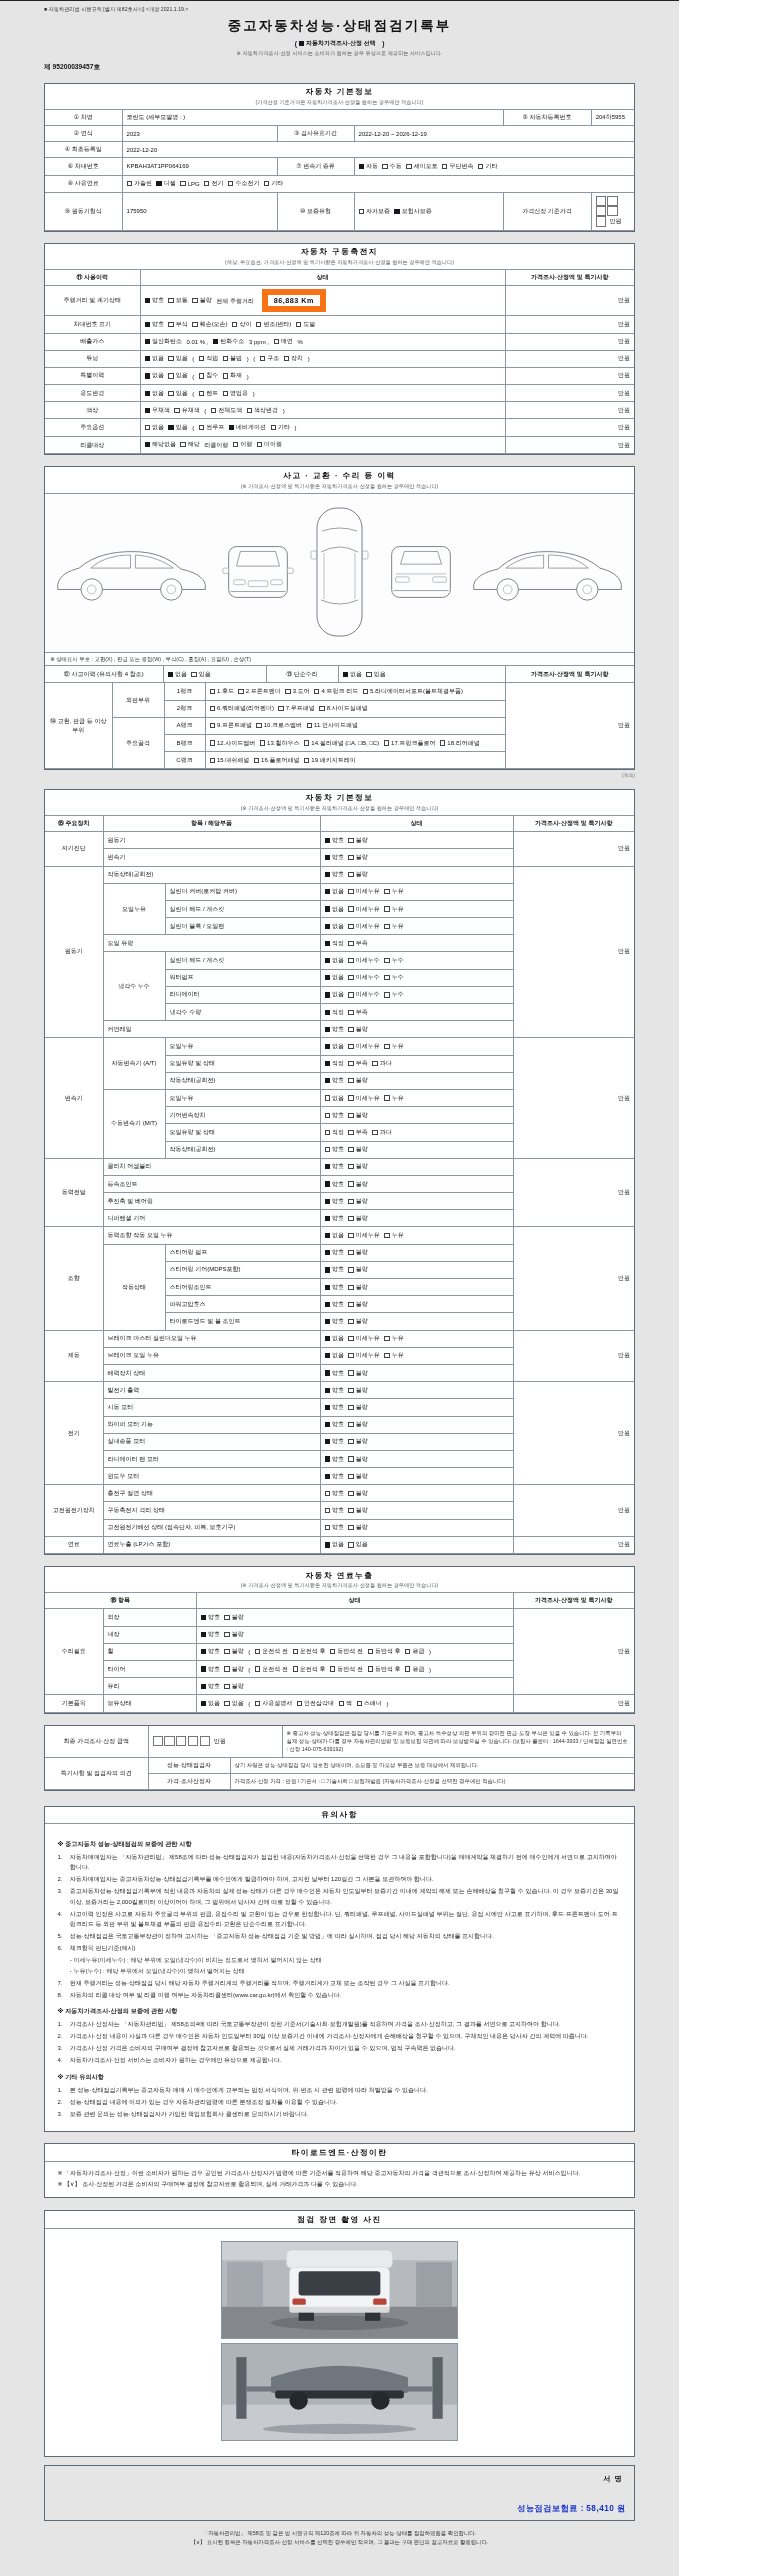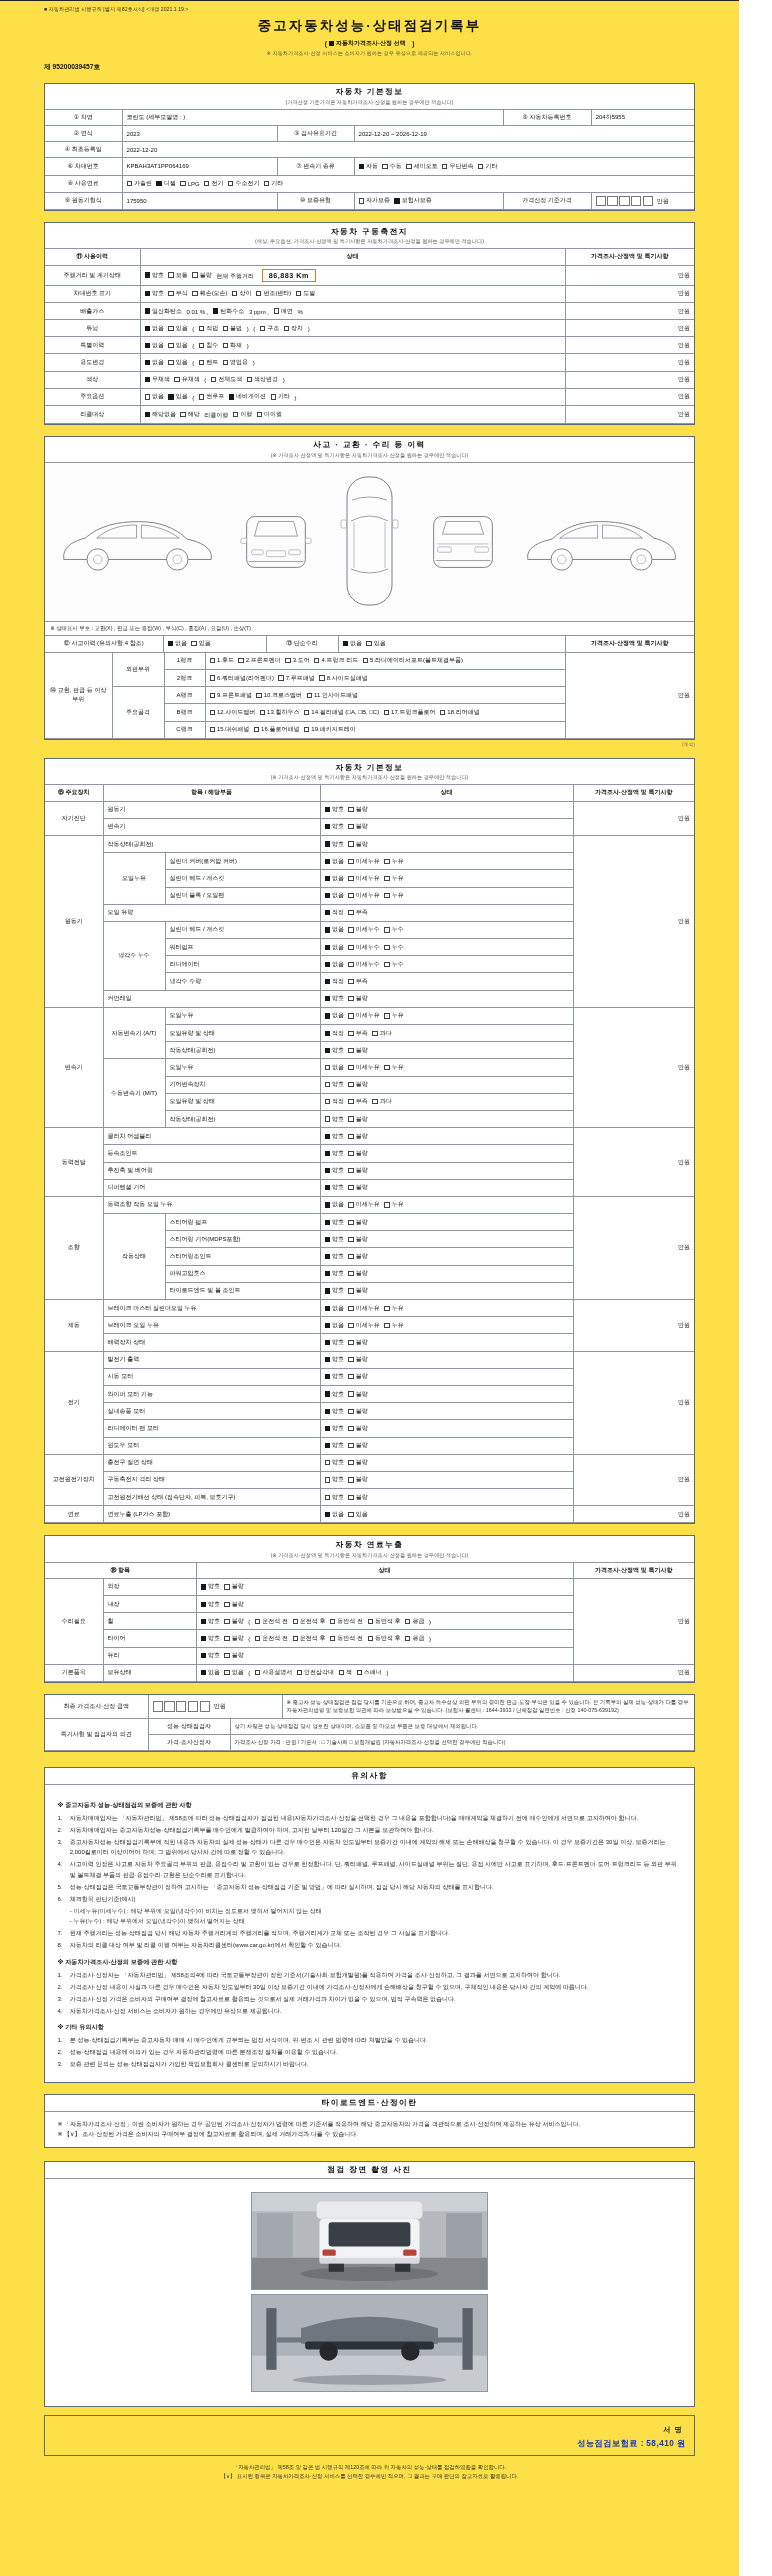--- a/index.html
+++ b/index.html
@@ -1,18 +1,18 @@
 <!DOCTYPE html>
 <html style="font-size:8.2px"><head>
 <meta charset="utf-8">
 <style>
   *{box-sizing:border-box;margin:0;padding:0}
   html,body{background:#fff}
   body{width:773px;font-family:"Liberation Sans","DejaVu Sans",sans-serif;color:#111}
-  .page{width:739px;min-height:2576px;padding:4.1px 44px 15.5px;border-top:1px solid #222;position:relative;background:#fde047}
+  .page{width:679px;min-height:2576px;padding:4.1px 44px 15.5px;border-top:1px solid #222;position:relative;background:#e5e5e5}
   .meta-line{font-size:5.2px;color:#333;padding:1px 0 3.1px}
   .title-wrap{text-align:center;margin-top:1px}
   h1.doc-title{font-size:13.4px;font-weight:bold;letter-spacing:2.1px}
   .subtitle{font-size:6.7px;margin-top:3.1px;font-weight:bold}
   .subnote{font-size:5.2px;color:#555;margin-top:2.1px}
   .doc-no{font-size:6.7px;font-weight:bold;margin:5.2px 0 1px}
   
   .block{border:0.5px solid #5f6a78;margin-top:11px;background:#fff}
   .sec-head{text-align:center;padding:3.6px 2.1px 3.1px;border-bottom:0.5px solid #8d96a3;background:#fff}
   .sec-title{font-size:7.7px;font-weight:bold;letter-spacing:1.5px}
@@ -28,21 +28,21 @@
   td.grp{background:#e9eef7;text-align:center}
   td.sub{background:#f3f6fb;text-align:center}
   td.part{background:#fff}
   td.price{text-align:right;color:#222}
   td.st{background:#fff}
   
   .chk{display:inline-flex;align-items:center;margin:0.5px 4.6px 0.5px 0;font-size:6px;white-space:nowrap}
   .bx{display:inline-block;width:5.2px;height:5.2px;border:0.5px solid #444;background:#fff;margin-right:2.1px;flex:none}
   .bx.on{background:#15181c;border-color:#15181c}
   .tseg{margin-right:4.6px;font-size:6px}
-  .odoval{display:inline-block;border:1px solid #f97316;padding:1px 6.2px;font-weight:bold;font-size:7.2px;margin-left:3.1px;letter-spacing:0.5px}
+  .odoval{display:inline-block;border:6px solid #f97316;padding:1px 6.2px;font-weight:bold;font-size:7.2px;margin-left:3.1px;letter-spacing:0.5px}
   .digit{display:inline-block;width:10.3px;height:10.3px;border:0.5px solid #777;margin-right:1.5px;text-align:center;line-height:10.3px;font-size:6.2px;background:#fff;vertical-align:middle}
   .unit{font-size:6px;margin-left:2.1px}
   
   .diagram-row{display:flex;justify-content:space-around;align-items:center;padding:7.2px 4.1px;border-bottom:0.5px solid #8d96a3;background:#fdfdfe;min-height:155px}
   .diagram-cell{flex:none}
   .legend-line{font-size:5.4px;color:#333;padding:2.6px 5.2px;border-bottom:0.5px solid #8d96a3;background:#fff}
   
   .notice-body{padding:8.2px 12.4px 10.3px;font-size:6px;line-height:1.75;color:#1d1d1d}
   .n-h{font-weight:bold;margin:6.2px 0 2.1px;font-size:6.2px}
   .n-item{display:flex;margin:1.5px 0}
@@ -50,21 +50,21 @@
   .n-text{flex:1}
   .n-sub{margin-left:12.4px;color:#333}
   
   .pd-body{padding:6.2px 12.4px 7.2px;font-size:6px;line-height:1.8;color:#1d1d1d}
   
   .photo-area{padding:8.2px 0 10.3px;text-align:center}
   .photo{width:237px;height:98px;margin:4.1px auto;border:0.5px solid #8d96a3;display:block;background:#aaa}
   
   .sign-box{border:0.5px solid #5f6a78;margin-top:8.2px;padding:5.2px 8.2px 6.2px;min-height:40px;position:relative}
   .sign-label{text-align:right;font-size:7.2px;font-weight:bold;letter-spacing:4.1px;margin-top:3.1px}
-  .fee-line{text-align:right;margin-top:3px}
+  .fee-line{text-align:right;margin-top:19px}
   .fee{color:#1433cc;font-weight:bold;font-size:8.2px;letter-spacing:0.5px}
   .footer-lines{text-align:center;margin-top:7.2px;font-size:5.4px;color:#333;line-height:1.7}
   .cont-mark{text-align:right;font-size:4.9px;color:#777;margin-top:1.5px}
 </style>
 </head>
 <body>
 
 <div class="page">
 
   <div class="meta-line">■ 자동차관리법 시행규칙 [별지 제82호서식] &lt;개정 2021.1.19.&gt;</div>

